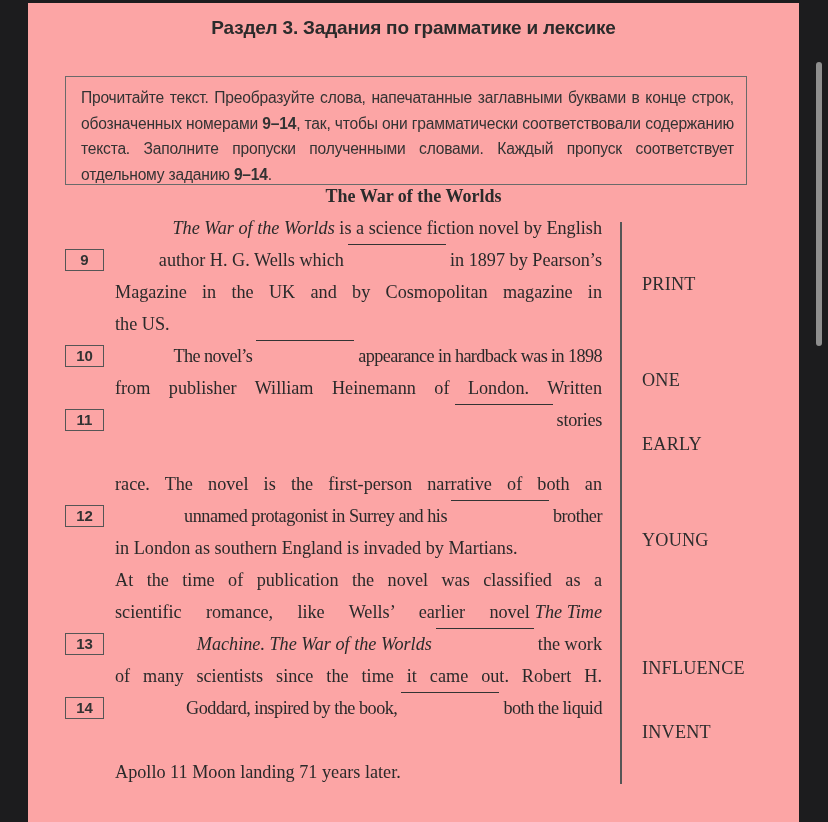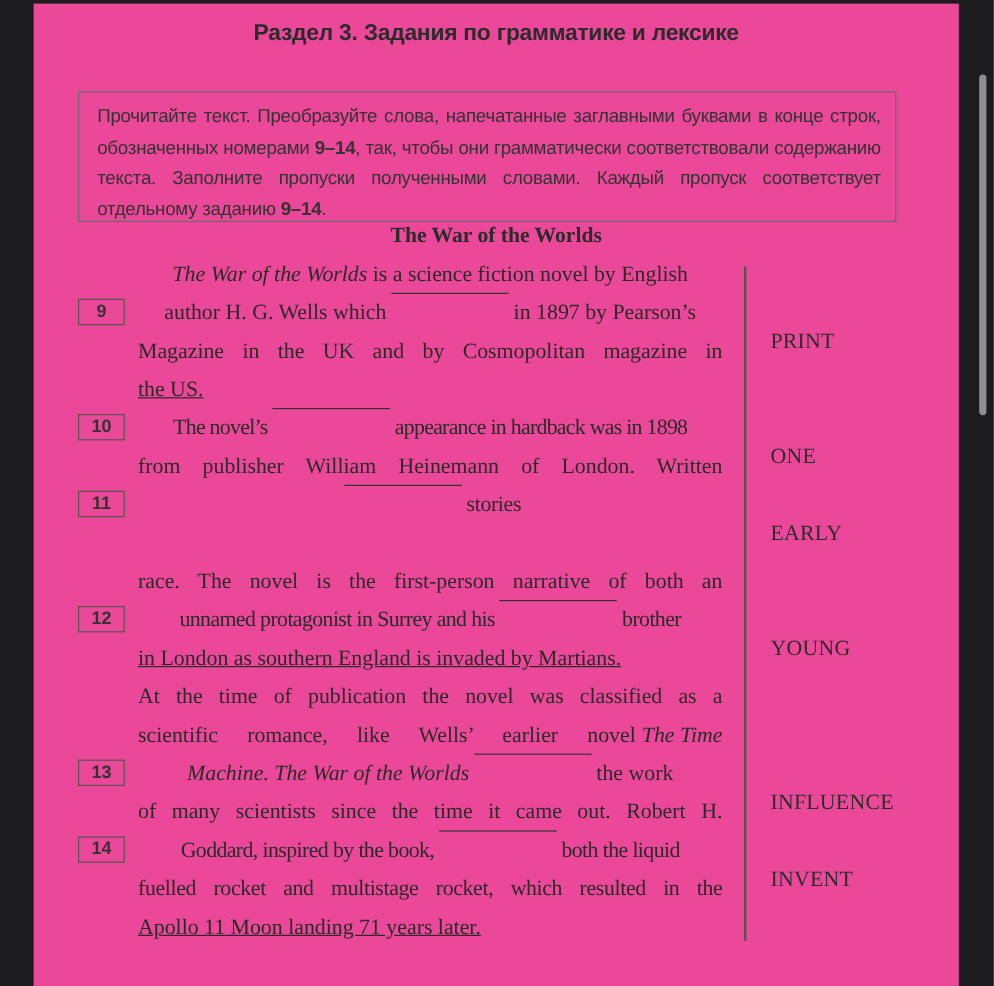--- a/index.html
+++ b/index.html
@@ -4,21 +4,21 @@
 <style>
   html, body { margin: 0; padding: 0; }
   body {
     width: 828px; height: 822px; overflow: hidden;
     background: #1c1c1e; position: relative;
     font-family: "Liberation Serif", serif;
     color: #2a2a2a;
   }
   .page {
     position: absolute; left: 28px; top: 3px; width: 771px; height: 819px;
-    background: #ec4899;
+    background: #fca5a5;
     overflow: hidden;
   }
   .section-title {
     position: absolute; left: 0; right: 0; top: 14px;
     text-align: center;
     font-family: "Liberation Sans", sans-serif; font-weight: bold;
     font-size: 19px; color: #2b2b2b; letter-spacing: -0.2px;
   }
   .instruction {
     position: absolute; left: 37px; top: 47px; width: 682px; height: 109px;
@@ -34,23 +34,23 @@
     position: absolute; left: 0; right: 0; top: 183px;
     text-align: center; font-weight: bold; font-size: 18px; color: #2b2b2b;
   }
   .divider {
     position: absolute; left: 592px; top: 219px; width: 1.5px; height: 562px;
     background: #555;
   }
   .line {
     position: absolute; left: 87px; width: 487px; height: 32px;
     font-size: 18.2px; line-height: 32px; white-space: nowrap;
-    display: flex; justify-content: center; color: #2a2a2a;
+    display: flex; justify-content: flex-end; color: #2a2a2a;
   }
-  .line.left { justify-content: flex-start; text-decoration: underline; }
+  .line.left { justify-content: flex-start; }
   .line .w { display: inline-block; }
   .line i { font-style: italic; }
   .blank {
     display: inline-block; width: 98px; border-bottom: 1.3px solid #333;
     height: 0; vertical-align: 4px; margin: 0 4px;
   }
   .num {
     position: absolute; left: 37px; width: 39px; height: 22px;
     border: 1.3px solid #555; border-right-width: 1.3px; box-sizing: border-box;
     font-family: "Liberation Sans", sans-serif; font-weight: bold; font-size: 15px;
@@ -135,23 +135,20 @@
     <i class="w">Machine. The War of the Worlds</i>
     <span class="blank"></span>
     <span class="w">the work</span>
   </div>
 
   <div class="line" style="top:689px;letter-spacing:-0.5px">
     <span class="w">Goddard, inspired by the book,</span>
     <span class="blank"></span>
     <span class="w">both the liquid</span>
   </div>
-  <div class="line" style="top:721px;letter-spacing:-0.3px">
-      <span class="w" style="width:100%;text-align-last:justify;text-align:justify">fuelled rocket and multistage rocket, which resulted in the</span>
-    </div>
   <div class="line left" style="top:753px">
       <span class="w">Apollo 11 Moon landing 71 years later.</span>
     </div>
 
   <div class="num" style="top:246px">9</div>
   <div class="num" style="top:342px">10</div>
   <div class="num" style="top:406px">11</div>
   <div class="num" style="top:502px">12</div>
   <div class="num" style="top:630px">13</div>
   <div class="num" style="top:694px">14</div>

